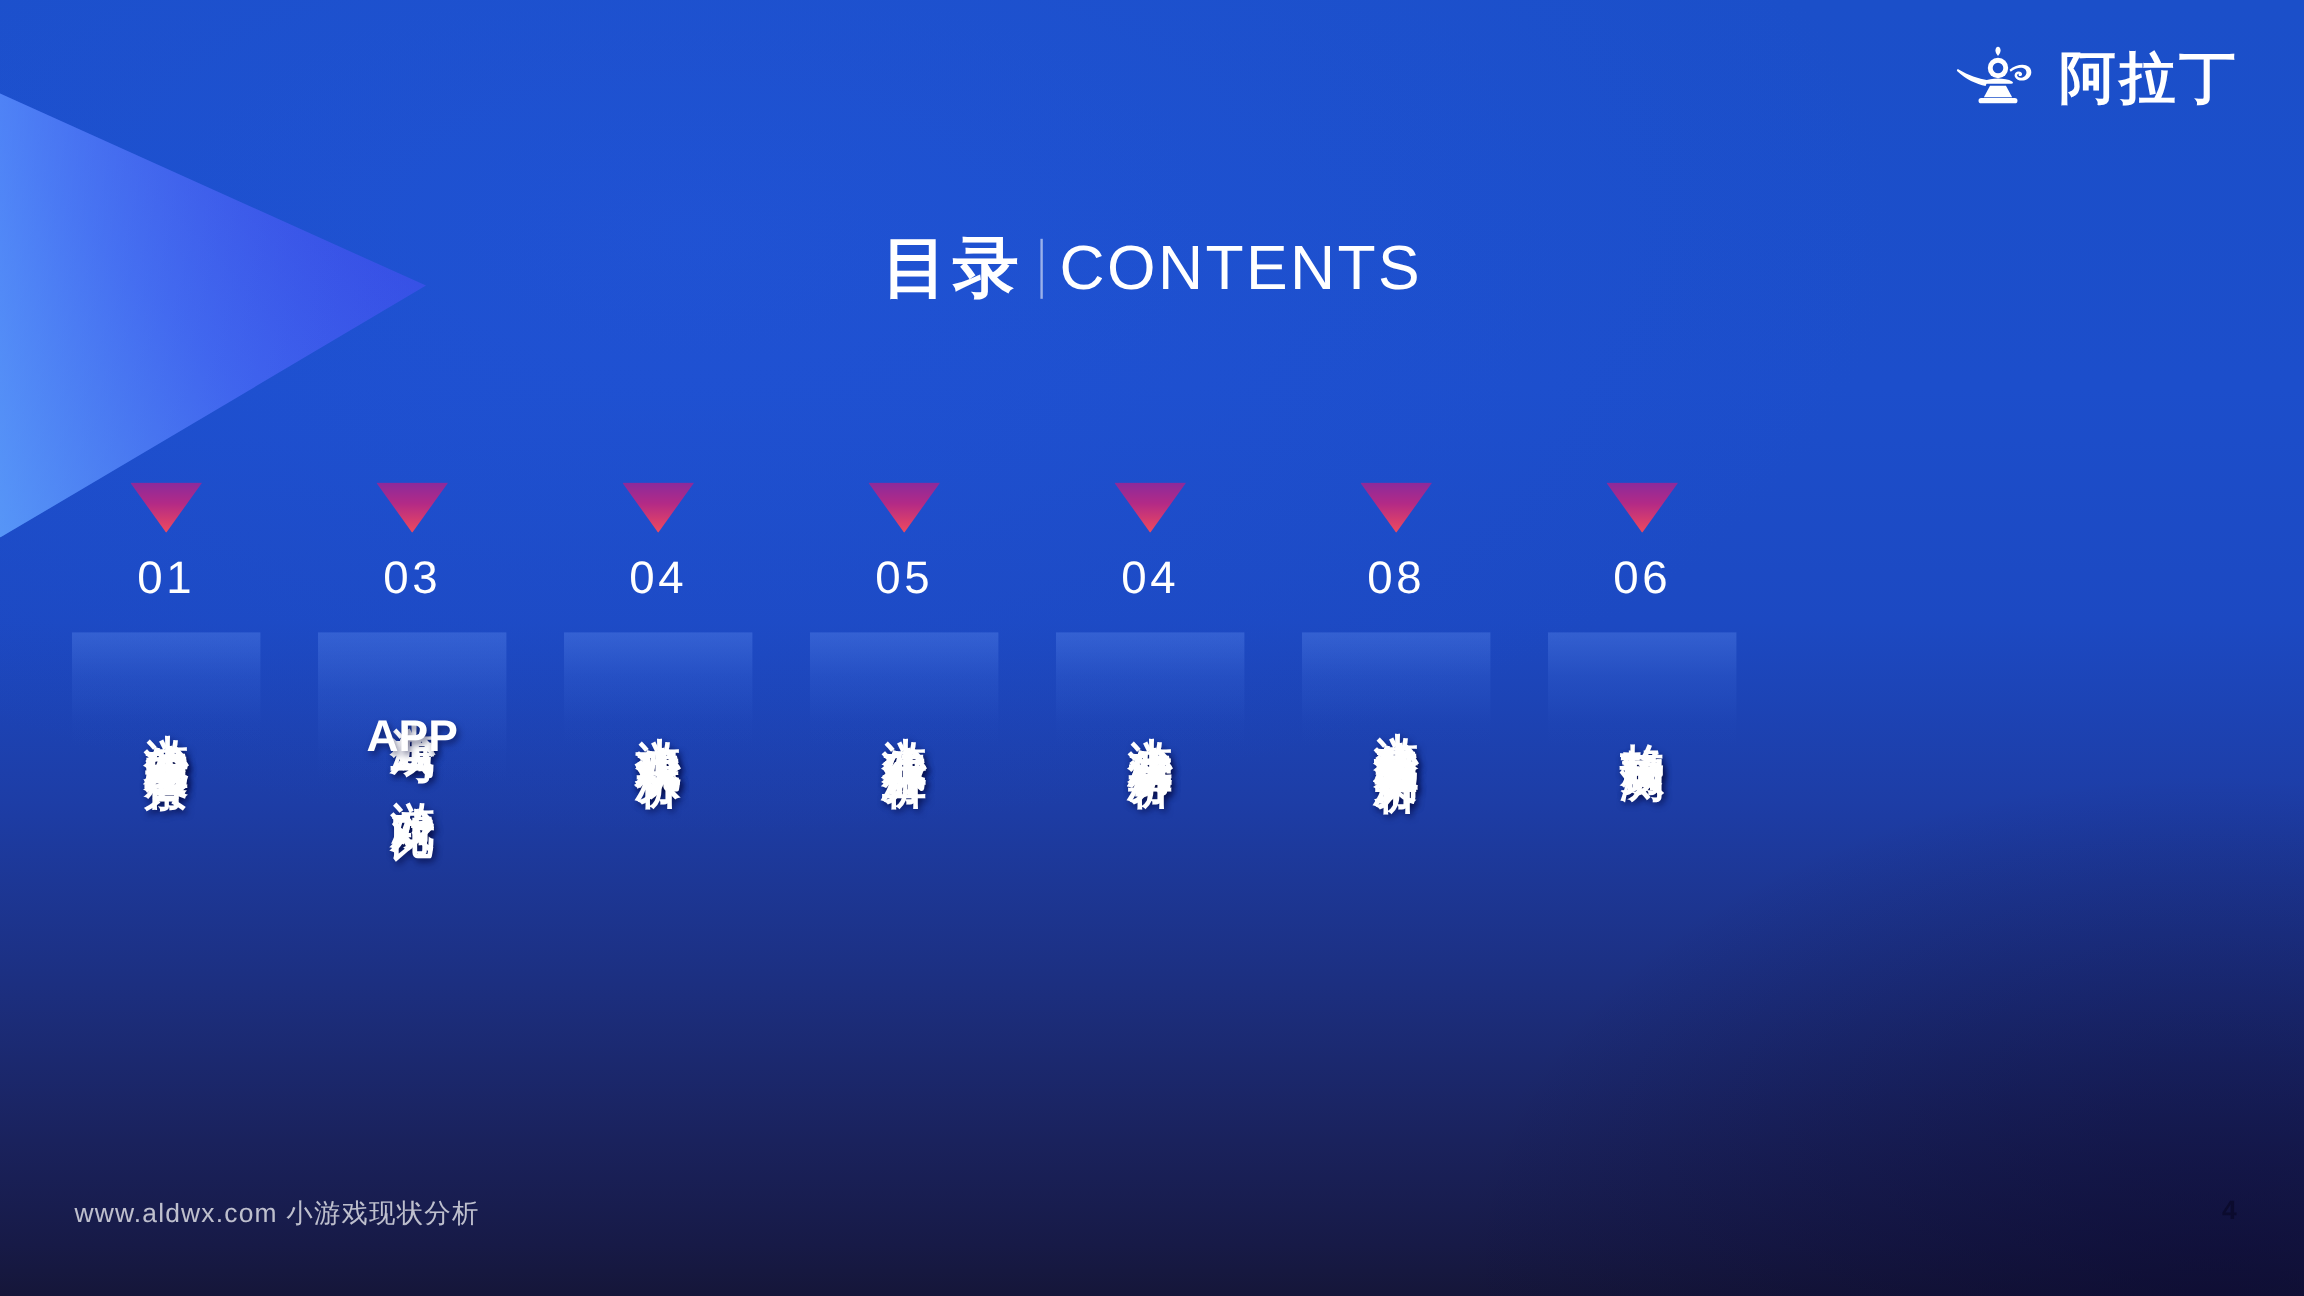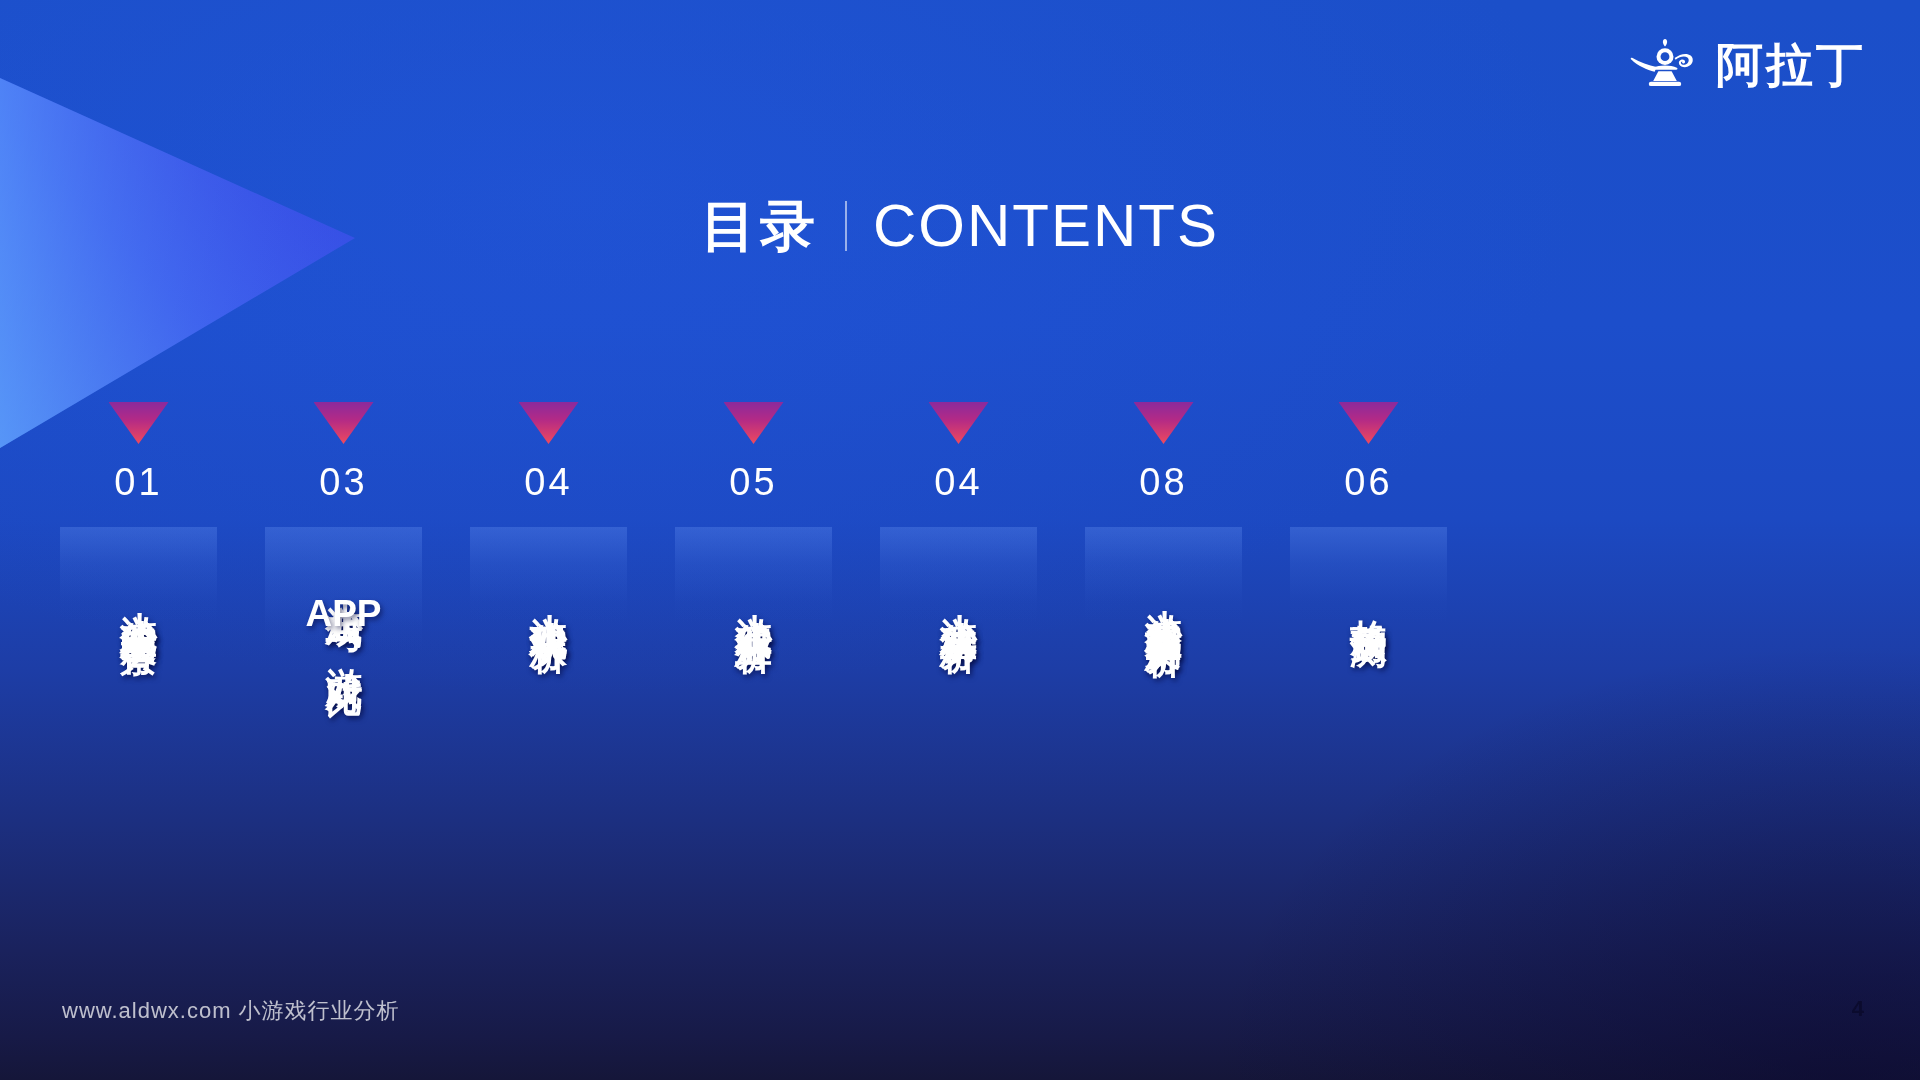--- a/index.html
+++ b/index.html
@@ -67,38 +67,38 @@
 
   
   .title-row {
     position: absolute;
     left: 0;
     right: 0;
     top: 196px;
     display: flex;
     justify-content: center;
     align-items: center;
-    gap: 26px;
+    gap: 14px;
     z-index: 5;
   }
   .title-cn {
     color: #ffffff;
     font-size: 55px;
     font-weight: 700;
     letter-spacing: 4px;
     line-height: 1;
   }
   .title-sep {
     width: 2px;
     height: 50px;
     background: rgba(255,255,255,0.55);
   }
   .title-en {
     color: #ffffff;
-    font-size: 60px;
+    font-size: 52px;
     font-weight: 400;
     letter-spacing: 2px;
     line-height: 1;
   }
 
   
   .contents {
     position: absolute;
     left: 60px;
     top: 402px;
@@ -277,16 +277,16 @@
     <div class="toc-item">
       <div class="tri"></div>
       <div class="num">06</div>
       <div class="panel">
         <div class="vtext">趋势预测</div>
       </div>
     </div>
 
   </div>
 
-  <div class="footer">www.aldwx.com 小游戏行业分析</div>
+  <div class="footer">www.aldwx.com 小游戏现状分析</div>
   <div class="pagenum">4</div>
 
 </div>
 
 </body></html>

